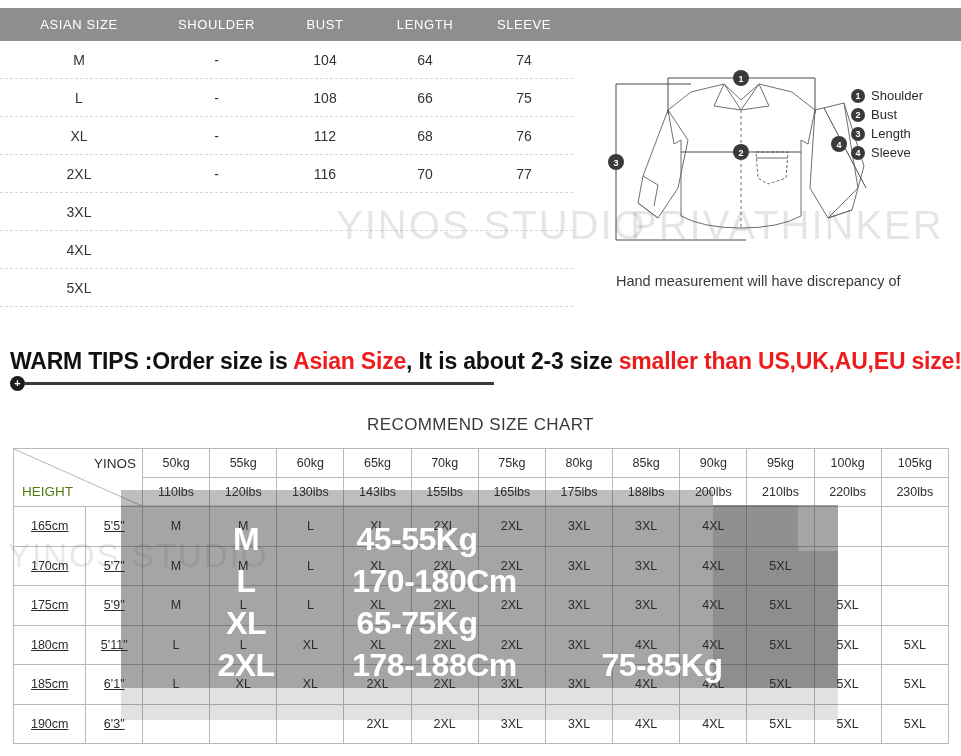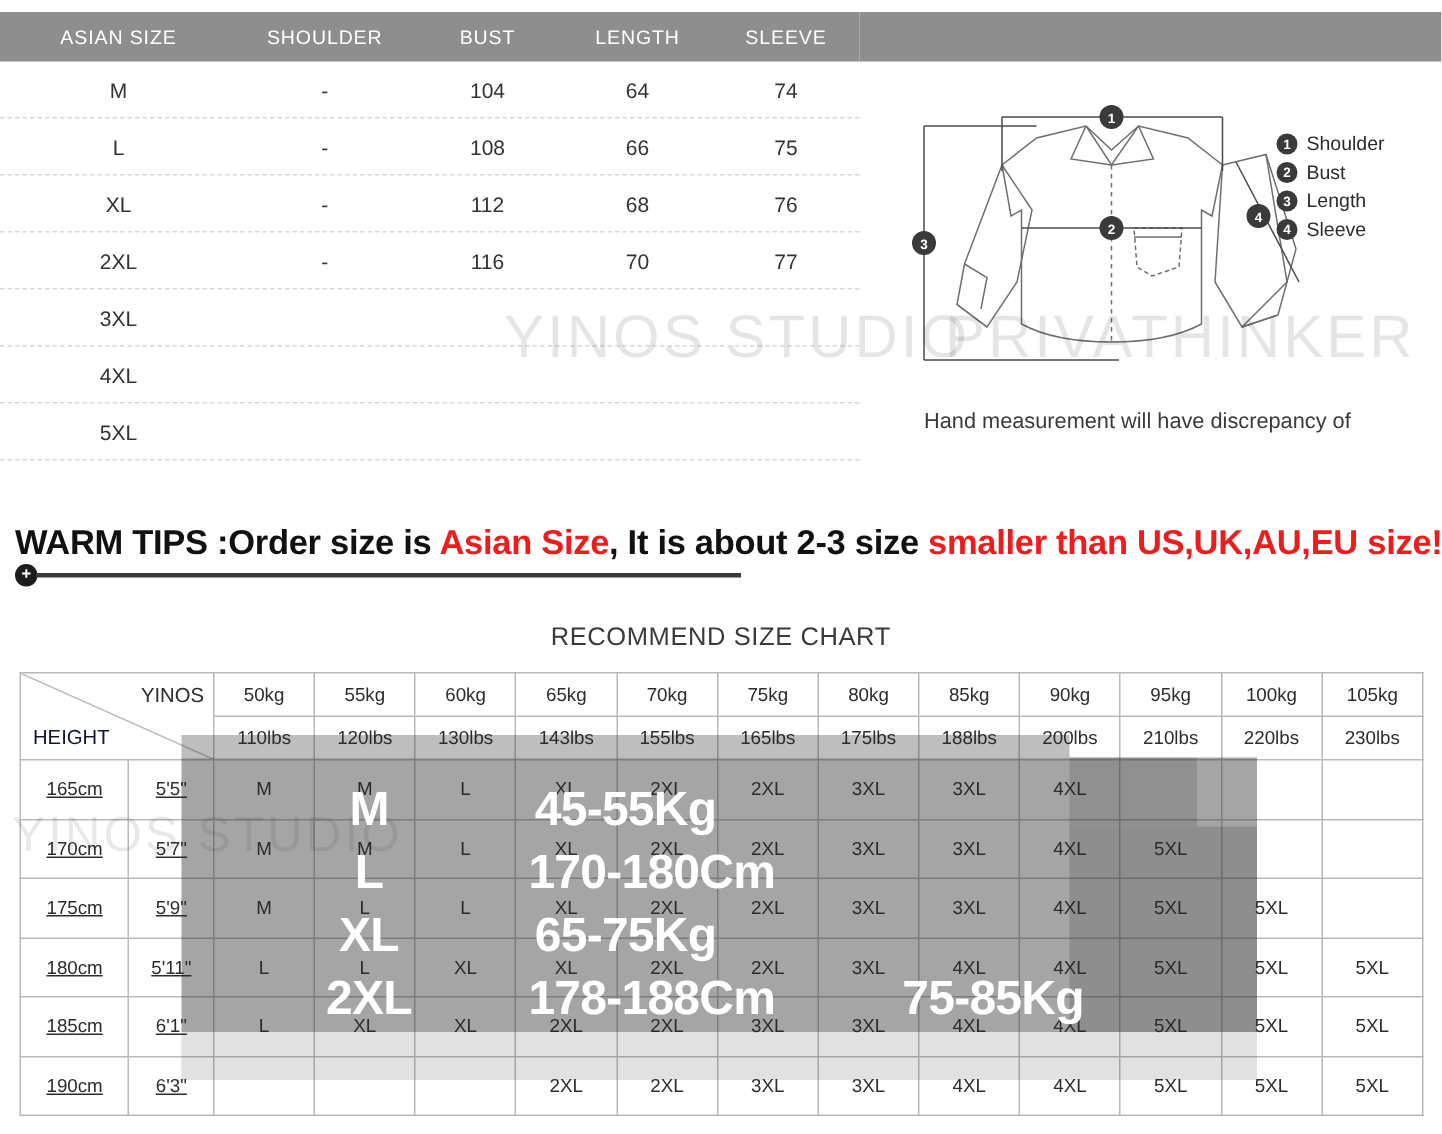--- a/index.html
+++ b/index.html
@@ -85,21 +85,21 @@
     font-weight: normal; padding: 0;
   }
   .corner-cell { position: relative; height: 58px; }
   .corner-cell .diag {
     position: absolute; left: 0; top: 0; width: 100%; height: 100%;
   }
   .corner-weight {
     position: absolute; right: 6px; top: 7px; font-size: 13.5px; color: #2d2d2d;
   }
   .corner-height {
-    position: absolute; left: 8px; bottom: 7px; font-size: 13.5px; color: #0f172a;
+    position: absolute; left: 8px; bottom: 7px; font-size: 13.5px; color: #4d7c0f;
   }
   .w-kg { height: 29px; font-size: 13px; }
   .w-lb { height: 29px; font-size: 13px; }
   .body-row td { height: 39.5px; }
   .cm-cell, .ft-cell { font-size: 13.5px; text-decoration: underline; }
 
   
   .overlay-shade {
     position: absolute; pointer-events: none;
     background: rgba(40,40,40,0.42);

